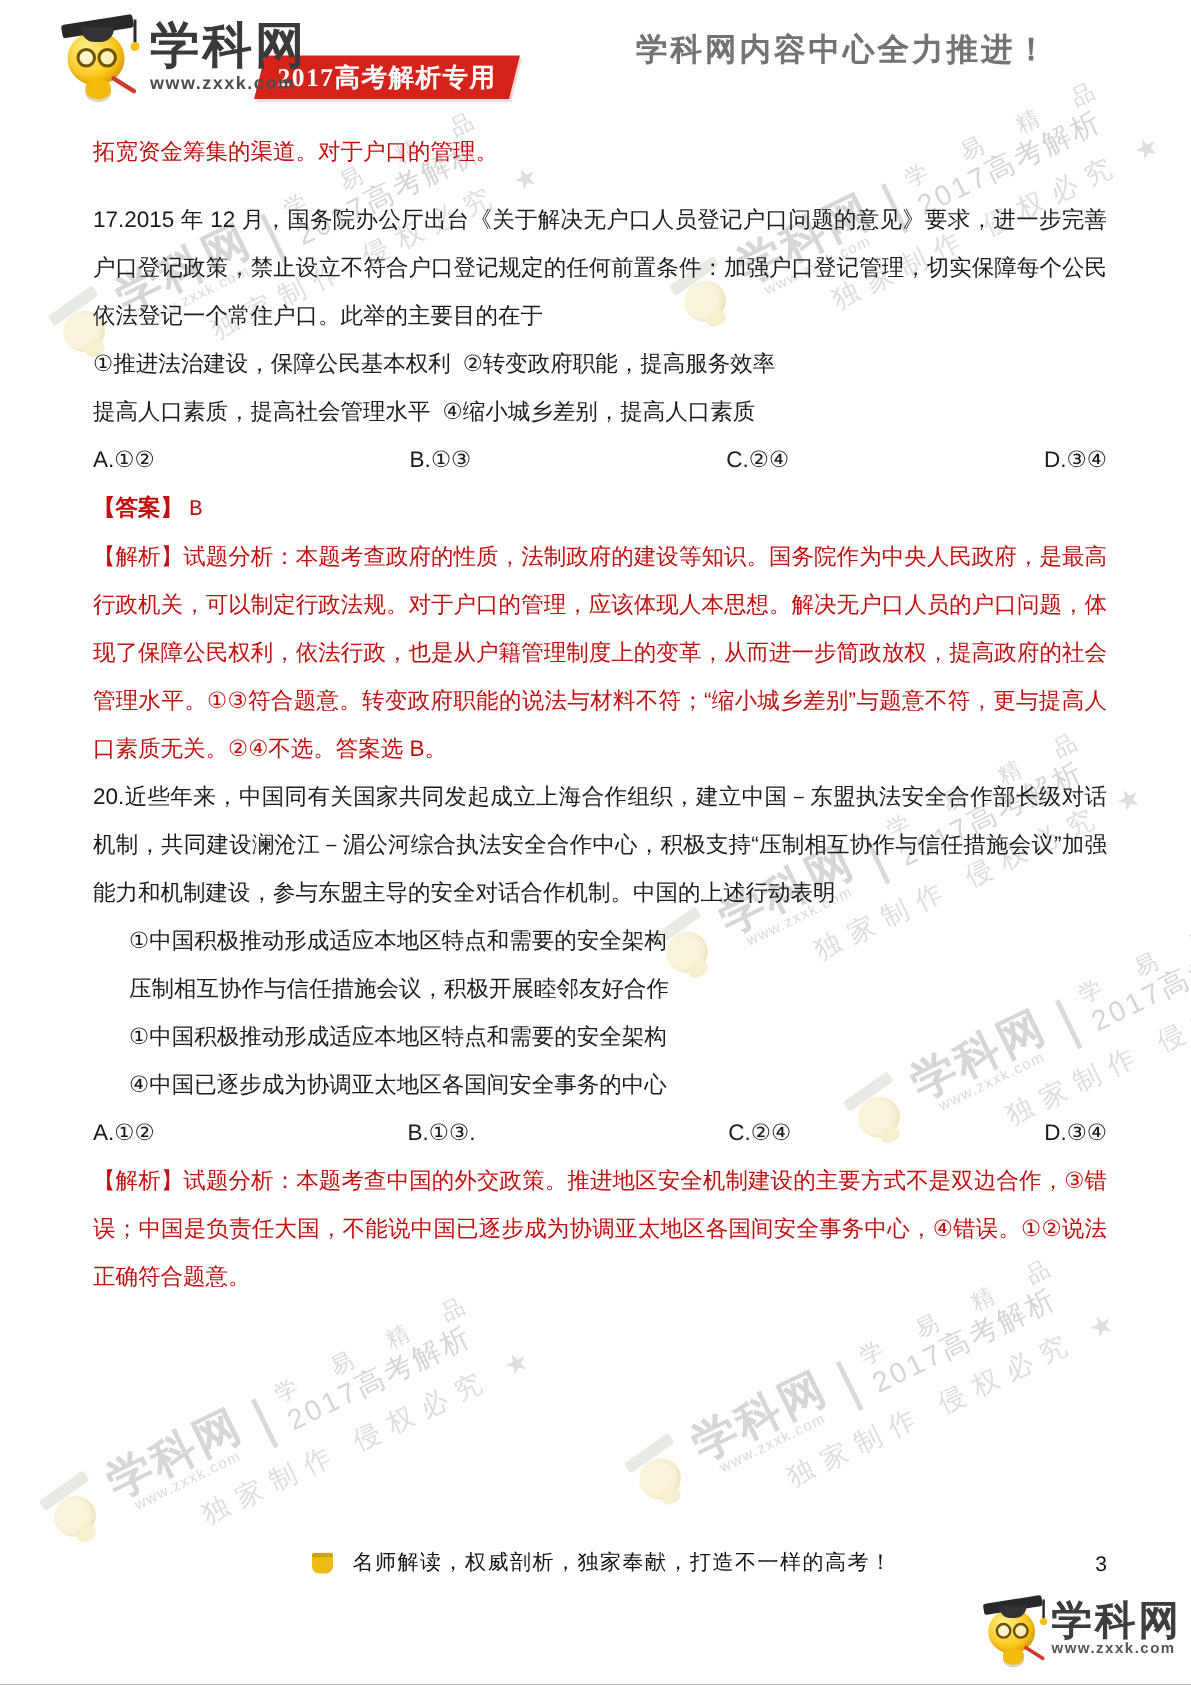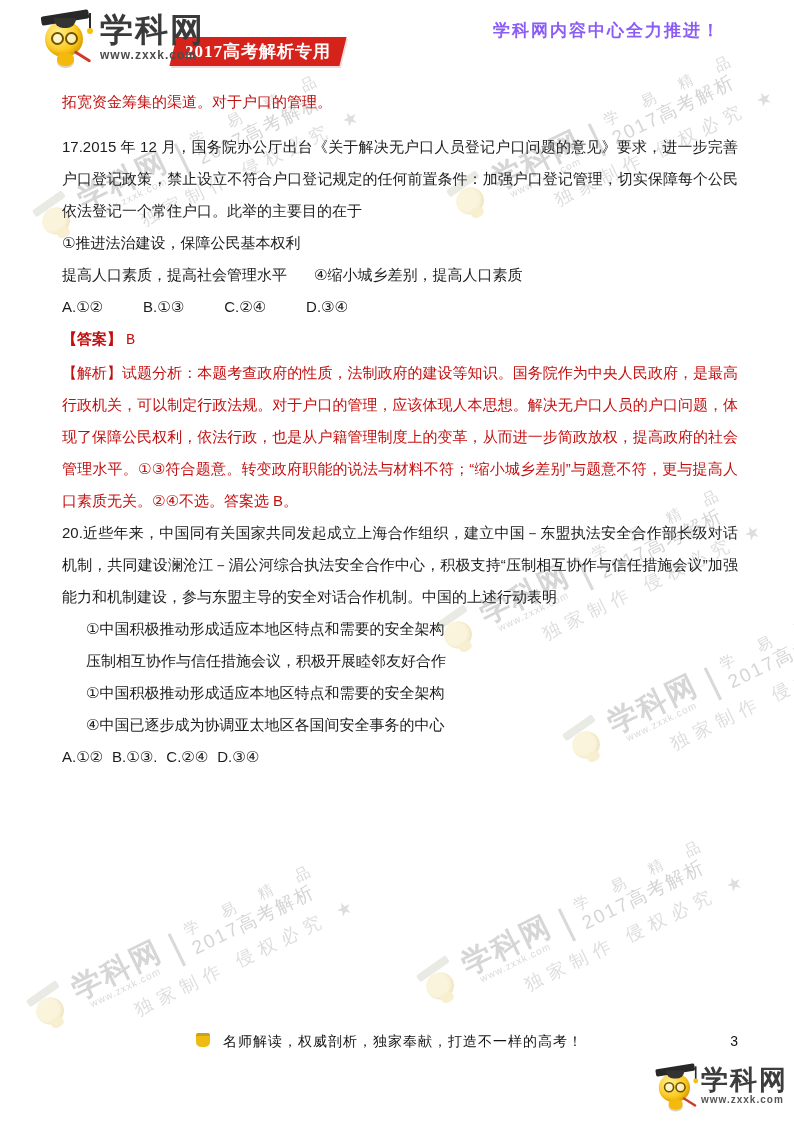--- a/index.html
+++ b/index.html
@@ -20,22 +20,22 @@
   .header-right{position:absolute;right:4px;top:12px;width:366px;z-index:5;}
   .header-slogan{display:flex;align-items:center;justify-content:flex-end;
         color:#d01a1a;font-weight:bold;font-style:italic;font-size:17px;
         padding-bottom:6px;border-bottom:2px solid #c84848;box-shadow:0 3px 0 -1px #e9bcbc;
         font-family:"Liberation Serif","DejaVu Serif",serif;white-space:nowrap;}
   .thumb{display:inline-block;position:relative;width:16px;height:15px;margin:0 2px;flex:none;}
   .thumb::before{content:"";position:absolute;left:0;bottom:0;width:5px;height:9px;
         background:#fbe9c9;border:1px solid #d89040;border-radius:1px;}
   .thumb::after{content:"";position:absolute;left:5px;top:1px;width:9px;height:12px;
         background:#fdf1d8;border:1px solid #d89040;border-radius:45% 55% 15% 15%;}
-  .header-subtitle{margin-top:7px;text-align:center;color:#8b5cf6;font-weight:bold;
-        font-size:17px;letter-spacing:2px;font-family:"Liberation Serif","DejaVu Serif",serif;}
+  .header-subtitle{margin-top:7px;text-align:left;color:#737373;font-weight:bold;
+        font-size:21px;letter-spacing:2px;font-family:"Liberation Serif","DejaVu Serif",serif;}
 
   
   .mascot{position:relative;width:56px;height:62px;flex:none;}
   .m-head{position:absolute;left:7px;top:15px;width:38px;height:36px;border-radius:50%;
         background:radial-gradient(circle at 35% 32%,#ffee8c,#fcc616 58%,#eda907);
         box-shadow:inset -2px -3px 4px rgba(170,110,0,.35);}
   .m-glasses::before,.m-glasses::after{content:"";position:absolute;top:26px;width:9px;height:9px;
         border:2px solid #6d5300;border-radius:50%;background:rgba(255,255,255,.65);}
   .m-glasses::before{left:13px;} .m-glasses::after{left:27px;}
   .m-cap{position:absolute;left:3px;top:2px;width:50px;height:18px;}
@@ -50,23 +50,23 @@
         border-radius:40% 40% 46% 46%;box-shadow:0 2px 0 rgba(120,80,0,.25);}
   .m-pen{position:absolute;right:2px;bottom:10px;width:19px;height:3px;background:#d03a2a;
         transform:rotate(32deg);border-radius:2px;}
 
   
   .content{position:absolute;left:62px;top:86px;width:676px;font-size:15px;line-height:32px;
         color:#1c1c1c;text-align:justify;z-index:3;}
   .red{color:#c40f0f;}
   .carryover{margin:0 0 13px 0;}
   .para{margin:0;}
-  .opt-pair-row{display:flex;gap:27px;white-space:nowrap;}
+  .opt-pair-row{display:flex;gap:8px;white-space:nowrap;}
   .opt-line{white-space:nowrap;margin-left:24px;}
-  .choices{display:flex;white-space:nowrap;}
+  .choices{display:flex;white-space:nowrap;justify-content:space-between;}
   .choices-q17{gap:40px;}
   .choices-q18{gap:9px;}
   .answer-line{margin:0;}
   .answer-line .ans-label{font-weight:bold;}
   .answer-line .ans-value{margin-left:4px;font-family:"Liberation Mono","DejaVu Sans Mono",monospace;}
 
   
   .wm{position:absolute;transform:rotate(-26deg);pointer-events:none;z-index:1;white-space:nowrap;}
   .wm-row{display:flex;align-items:center;gap:10px;}
   .wm .mini-mascot{position:relative;width:38px;height:44px;opacity:.55;flex:none;}
@@ -85,21 +85,21 @@
   .wm-tag2{font-size:19px;color:#d5d5d5;letter-spacing:2px;line-height:21px;}
   .wm-slogan{margin:6px 0 0 95px;font-size:18px;color:#dedede;letter-spacing:7px;}
   .wm-a{left:28px;top:128px;}
   .wm-b{left:442px;top:108px;}
   .wm-c{left:430px;top:542px;}
   .wm-d{left:558px;top:652px;}
   .wm-e{left:22px;top:918px;}
   .wm-f{left:412px;top:893px;}
 
   
-  .footer{position:absolute;left:196px;right:56px;top:1033px;display:flex;align-items:flex-start;
+  .footer{position:absolute;left:208px;right:56px;top:1033px;display:flex;align-items:center;
         font-size:14px;color:#141414;z-index:5;}
   .footer-icon{width:14px;height:11px;margin-right:13px;background:#eebb12;border-radius:2px 2px 5px 5px;
         border-top:3px solid #caa21a;flex:none;}
   .footer-slogan{flex:1;letter-spacing:1px;}
   .page-number{font-size:14px;color:#141414;}
 
   .corner-logo{position:absolute;right:6px;bottom:6px;display:flex;align-items:center;z-index:5;}
   .corner-logo .mascot{transform:scale(.82);transform-origin:right center;}
   .corner-text{margin-left:2px;}
   .corner-name{font-size:27px;font-weight:bold;color:#3d3d3d;letter-spacing:2px;line-height:27px;}
@@ -249,20 +249,21 @@
   </div>
 
   <div class="content">
 
     <p class="red carryover">拓宽资金筹集的渠道。对于户口的管理。</p>
 
     <section>
       <p class="para">17.2015 年 12 月，国务院办公厅出台《关于解决无户口人员登记户口问题的意见》要求，进一步完善户口登记政策，禁止设立不符合户口登记规定的任何前置条件：加强户口登记管理，切实保障每个公民依法登记一个常住户口。此举的主要目的在于</p>
       <div class="opt-pair-row">
         <span>①推进法治建设，保障公民基本权利</span>
+        <span>②转变政府职能，提高服务效率</span>
       </div>
       <div class="opt-pair-row">
         <span>提高人口素质，提高社会管理水平</span>
         <span>④缩小城乡差别，提高人口素质</span>
       </div>
       <div class="choices choices-q17">
         <span>A.①②</span>
         <span>B.①③</span>
         <span>C.②④</span>
         <span>D.③④</span>
@@ -278,20 +279,21 @@
       <div class="opt-line">①中国积极推动形成适应本地区特点和需要的安全架构</div>
       <div class="opt-line">压制相互协作与信任措施会议，积极开展睦邻友好合作</div>
       <div class="opt-line">①中国积极推动形成适应本地区特点和需要的安全架构</div>
       <div class="opt-line">④中国已逐步成为协调亚太地区各国间安全事务的中心</div>
       <div class="choices choices-q18">
         <span>A.①②</span>
         <span>B.①③.</span>
         <span>C.②④</span>
         <span>D.③④</span>
       </div>
+      <p class="red para">【解析】试题分析：本题考查中国的外交政策。推进地区安全机制建设的主要方式不是双边合作，③错误；中国是负责任大国，不能说中国已逐步成为协调亚太地区各国间安全事务中心，④错误。①②说法正确符合题意。</p>
     </section>
 
   </div>
 
   <div class="footer">
     <div class="footer-icon"></div>
     <div class="footer-slogan">名师解读，权威剖析，独家奉献，打造不一样的高考！</div>
     <div class="page-number">3</div>
   </div>
 

